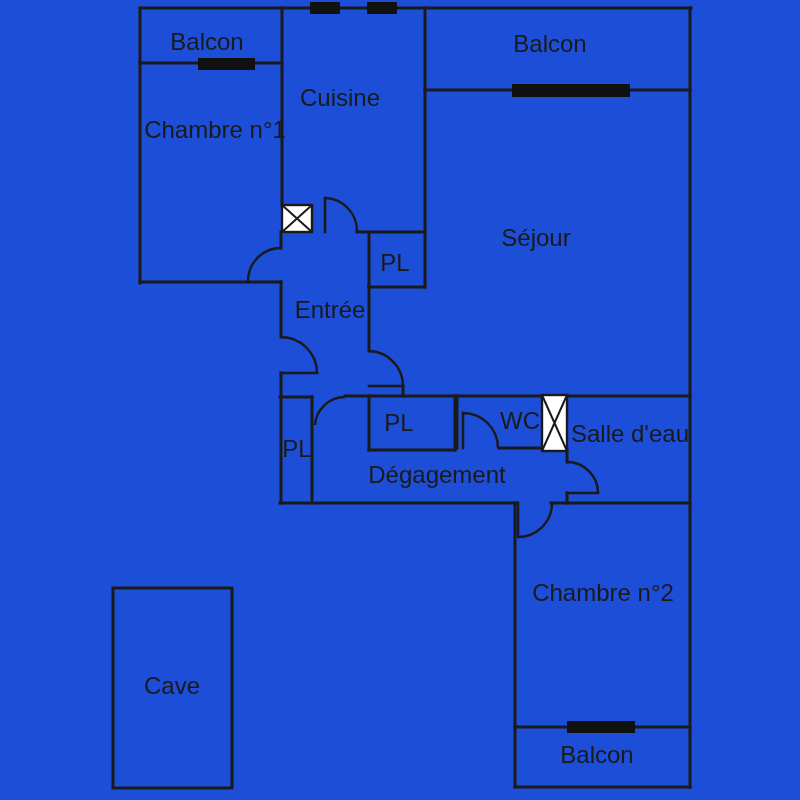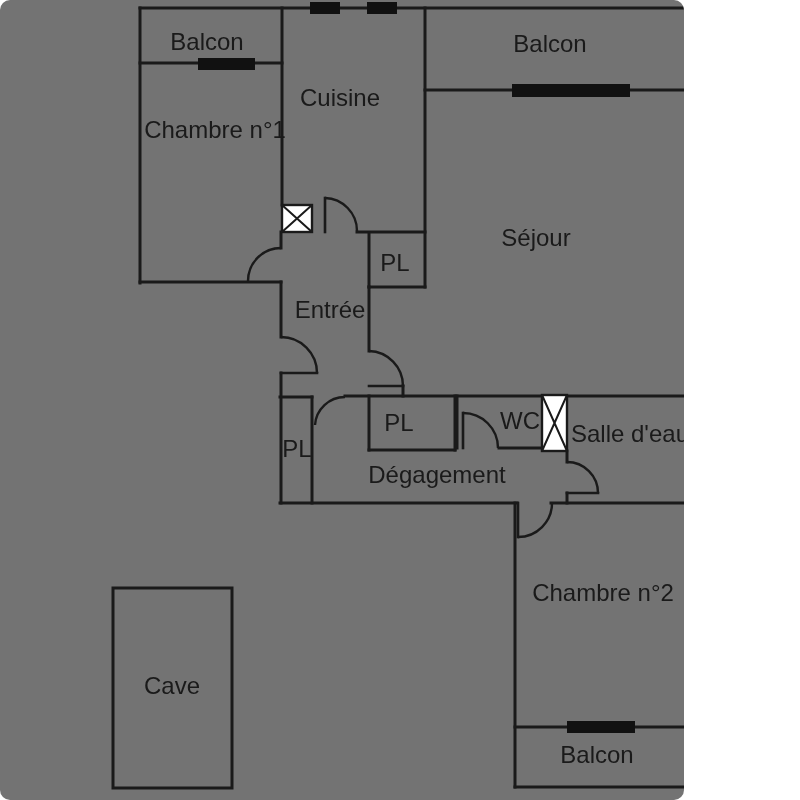--- a/index.html
+++ b/index.html
@@ -1,16 +1,16 @@
 <!DOCTYPE html>
 <html><head>
 <meta charset="utf-8">
 <style>
   html,body{margin:0;padding:0;background:#ffffff;}
-  .stage{width:684px;height:800px;position:relative;background:#737373;overflow:hidden;border-radius:10px;}
+  .stage{width:800px;height:800px;position:relative;background:#1d4ed8;overflow:hidden;}
   svg{display:block;}
   .wall{stroke:#1a1a1a;stroke-width:3;fill:none;stroke-linecap:square;}
   .leaf{stroke:#1a1a1a;stroke-width:2.6;fill:none;stroke-linecap:square;}
   .arc{stroke:#1a1a1a;stroke-width:2.4;fill:none;}
   .winbar{fill:#111111;stroke:none;}
   .duct{stroke:#1a1a1a;stroke-width:2.4;fill:#ffffff;}
   .ductline{stroke:#1a1a1a;stroke-width:2;fill:none;}
   .room-label{font-family:"Liberation Sans","DejaVu Sans",sans-serif;font-size:24px;fill:#1a1a1a;text-anchor:middle;}
 </style>
 </head>

